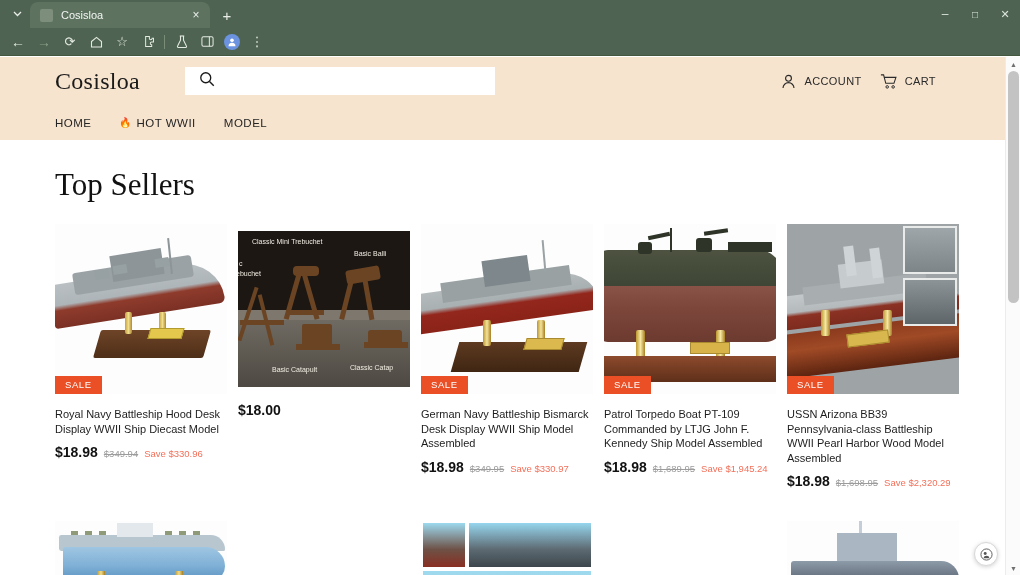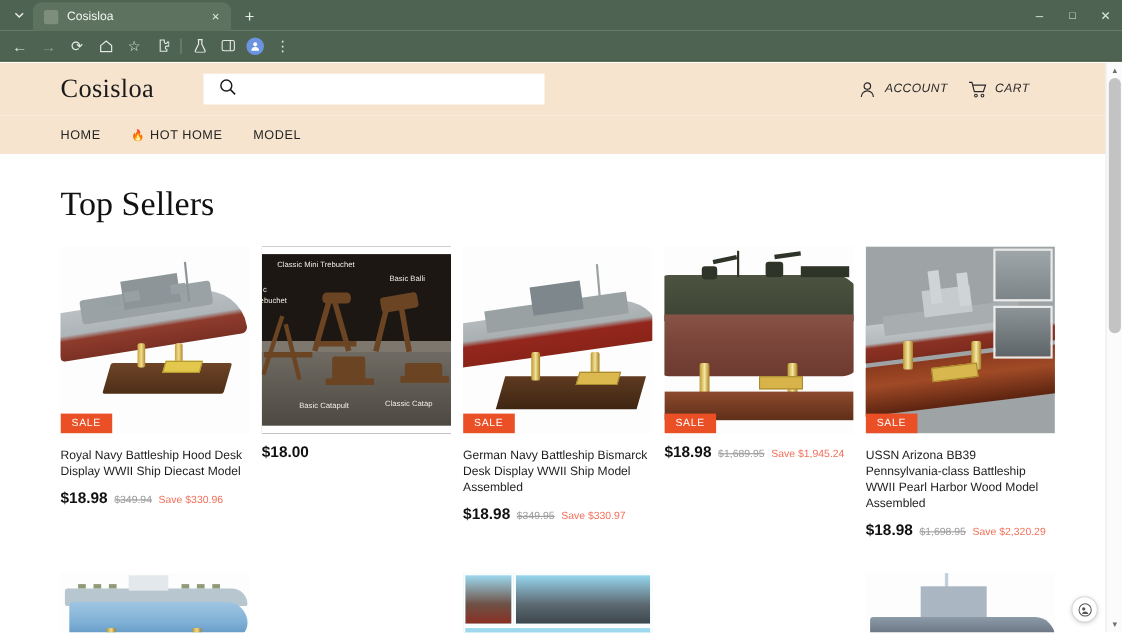--- a/index.html
+++ b/index.html
@@ -170,21 +170,20 @@
     color: #555;
     font-family: "Liberation Sans", sans-serif;
     background: transparent;
   }
   .searchbox input::placeholder { color: #6a6a6a; }
   .header-right {
     margin-left: auto;
     display: flex;
     gap: 18px;
     padding-right: 60px;
-    font-style: italic;
   }
   .hdr-link {
     display: flex; align-items: center; gap: 7px;
     font-size: 11px; color: #2a2a2a; letter-spacing: 0.4px;
   }
 
   .site-nav {
     background: #f7e4cf;
     height: 35px;
     display: flex;
@@ -591,21 +590,21 @@
         </div>
       </div>
     </div>
 
     <div class="site-nav">
       <div class="nav-item">
         <span>HOME</span>
       </div>
       <div class="nav-item">
         <span style="font-size:10px;color:#f07c25">🔥</span>
-        <span>HOT HOME</span>
+        <span>HOT WWII</span>
       </div>
       <div class="nav-item">
         <span>MODEL</span>
       </div>
     </div>
 
     <div class="content">
       <h1 class="page-title">Top Sellers</h1>
 
       <div class="grid">
@@ -702,20 +701,21 @@
               <div class="gun" style="left:66px;top:4px;width:2px;height:24px"></div>
               <div class="gun" style="left:124px;top:18px;width:44px;height:10px"></div>
               <div class="hull"></div>
               <div class="post" style="left:32px"></div>
               <div class="post" style="left:112px"></div>
               <div class="base"></div>
               <div class="plaque"></div>
             </div>
             <span class="badge-sale">SALE</span>
           </div>
+          <div class="card-title">Patrol Torpedo Boat PT-109 Commanded by LTJG John F. Kennedy Ship Model Assembled</div>
           <div class="price-row">
             <span class="price-now">$18.98</span>
             <span class="price-was">$1,689.95</span>
             <span class="price-save">Save $1,945.24</span>
           </div>
         </div>
 
         <div class="card">
           <div class="thumb">
             <div class="art ariz">

